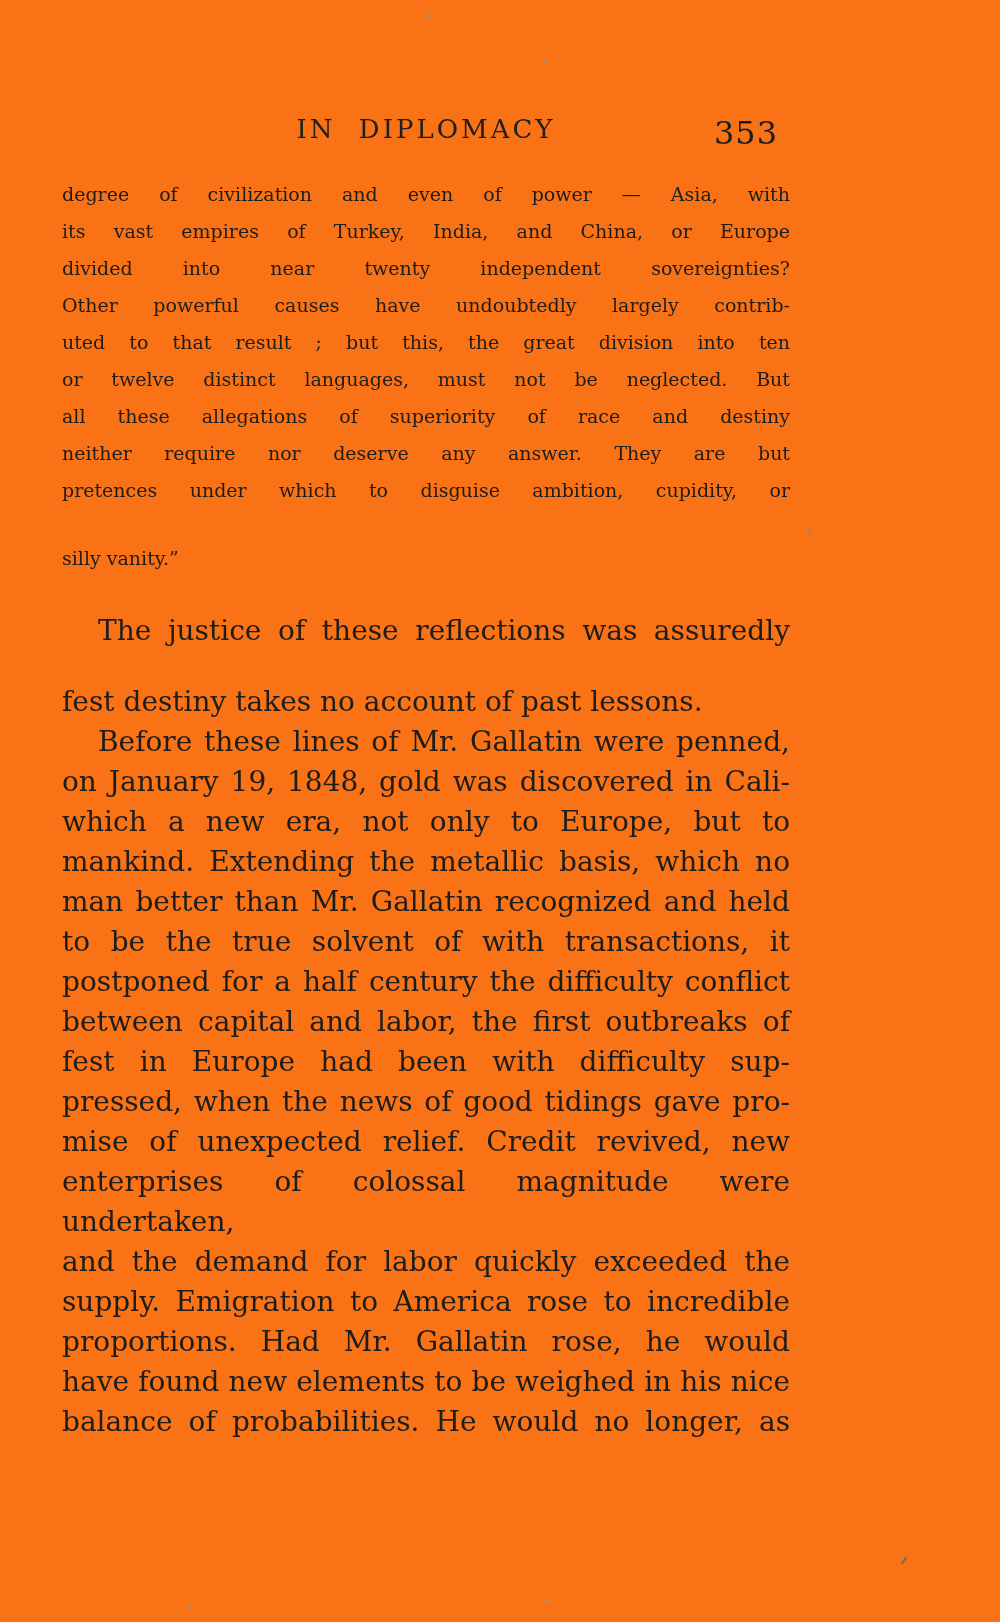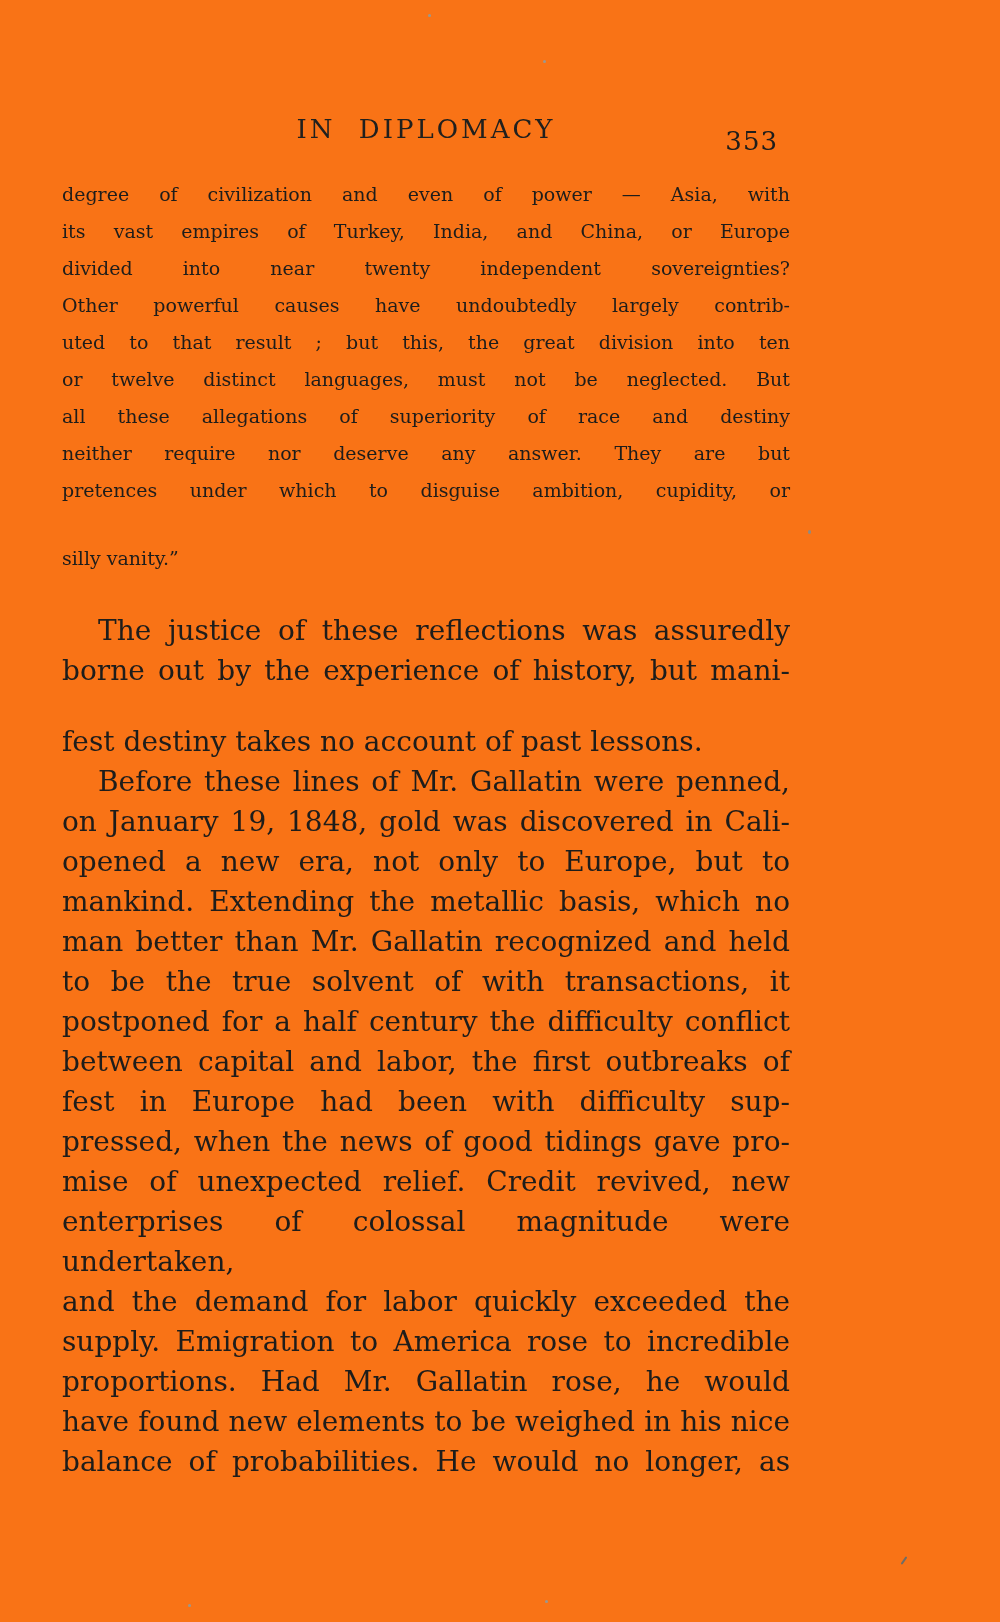--- a/index.html
+++ b/index.html
@@ -33,22 +33,22 @@
     right: 0;
     text-align: center;
     font-size: 26px;
     letter-spacing: 3px;
     word-spacing: 12px;
     color: #21201e;
   }
   .running-head .pagenum {
     position: absolute;
     right: 12px;
-    top: 12px;
-    font-size: 26px;
+    top: 0;
+    font-size: 32px;
     letter-spacing: 1px;
   }
   .block { width: 100%; }
   .block.quote {
     margin-bottom: 34px;
   }
   .block.quote .line {
     font-size: 19px;
     line-height: 37px;
   }
@@ -108,27 +108,26 @@
           <div class="line">Other powerful causes have undoubtedly largely contrib-</div>
           <div class="line">uted to that result ; but this, the great division into ten</div>
           <div class="line">or twelve distinct languages, must not be neglected.  But</div>
           <div class="line">all these allegations of superiority of race and destiny</div>
           <div class="line">neither require nor deserve any answer.   They are but</div>
           <div class="line">pretences under which to disguise ambition, cupidity, or</div>
           <div class="line noj">silly vanity.”</div>
         </div>
         <div class="block paragraph">
           <div class="line indent">The justice of these reflections was assuredly</div>
-          <div class="line">borne out by the experience of history, but mani-</div>
           <div class="line noj">fest destiny takes no account of past lessons.</div>
         </div>
         <div class="block paragraph">
           <div class="line indent">Before these lines of Mr. Gallatin were penned,</div>
           <div class="line">on January 19, 1848, gold was discovered in Cali-</div>
-          <div class="line">opened a new era, not only to Europe, but to</div>
+          <div class="line">which a new era, not only to Europe, but to</div>
           <div class="line">mankind.   Extending the metallic basis, which no</div>
           <div class="line">man better than Mr. Gallatin recognized and held</div>
           <div class="line">to be the true solvent of with transactions, it</div>
           <div class="line">postponed for a half century the difficulty conflict</div>
           <div class="line">between capital and labor, the first outbreaks of</div>
           <div class="line">fest in Europe had been with difficulty sup-</div>
           <div class="line">pressed, when the news of good tidings gave pro-</div>
           <div class="line">mise of unexpected relief.   Credit revived, new</div>
           <div class="line">enterprises of colossal magnitude were undertaken,</div>
           <div class="line">and the demand for labor quickly exceeded the</div>

